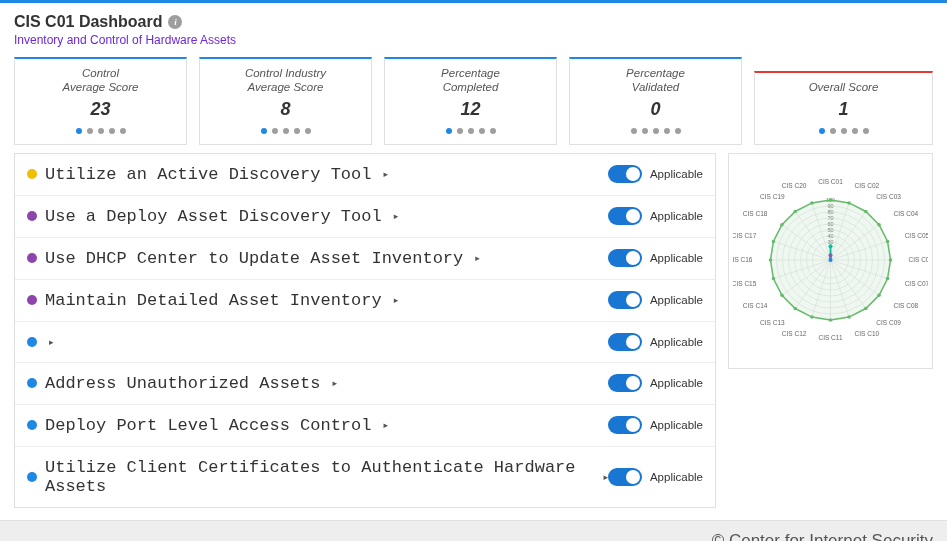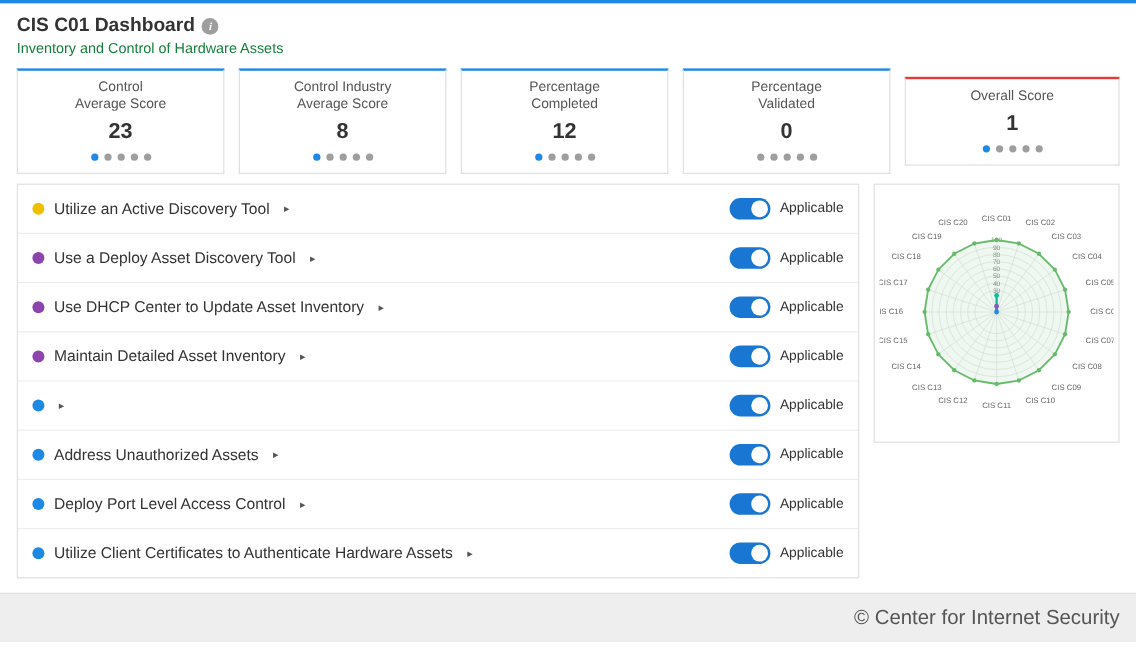--- a/index.html
+++ b/index.html
@@ -17,36 +17,36 @@
   }
   * { box-sizing: border-box; }
   html, body { margin:0; padding:0; font-family: 'Segoe UI', Arial, sans-serif; font-size:12px; color: var(--text); background: #fff; }
   body { width:947px; }
   .top-bar { height:3px; background: var(--blue); }
   .page { background:#fff; }
   .header { padding:10px 14px 6px; }
   .title-row { display:flex; align-items:center; gap:6px; }
   .title { font-size:16px; font-weight:700; }
   .info-icon { width:14px; height:14px; border-radius:50%; background:#9e9e9e; color:#fff; display:flex; align-items:center; justify-content:center; font-size:9px; font-weight:700; font-style:italic; font-family: Georgia, serif;}
-  .subtitle { color:#15803d; margin-top:2px; }
-  .row { display:flex; gap:12px; padding:4px 14px 8px; align-items:center; }
+  .subtitle { color:#6d28d9; margin-top:2px; }
+  .row { display:flex; gap:12px; padding:4px 14px 8px; align-items:flex-end;font-style:italic; }
   .kpi-card { flex:0 0 173px; background:var(--card-bg); border:1px solid var(--border); border-top:2px solid var(--blue); display:flex; flex-direction:column; align-items:center; padding:8px 6px 10px; }
   .kpi-card.red { border-top-color: var(--red); }
   .kpi-label { text-align:center; line-height:1.2; color:#555; font-size:11.5px; }
   .kpi-value { font-weight:700; font-size:18px; margin-top:4px; }
   .dots { display:flex; gap:5px; margin-top:8px; }
   .dot { width:6px; height:6px; border-radius:50%; background:#9e9e9e; }
   .dot.active { background: var(--blue); }
   .content-row { display:flex; gap:12px; padding:0 14px 12px; }
   .list-panel { flex:1 1 auto; background:var(--card-bg); border:1px solid var(--border); }
   .list-item { display:flex; align-items:center; justify-content:space-between; padding:11px 12px; border-bottom:1px solid #eee; }
   .list-item:last-child { border-bottom:none; }
   .li-left { display:flex; align-items:center; gap:8px; }
   .li-dot { width:10px; height:10px; border-radius:50%; flex-shrink:0; }
-  .li-text { font-size:13px; }
+  .li-text { font-size:17px;font-family:Liberation Mono, monospace; }
   .chev { margin-left:4px; font-size:9px; color:#555; }
   .li-right { display:flex; align-items:center; gap:8px; }
   .toggle { width:34px; height:18px; background:var(--blue-dark); border-radius:9px; position:relative; }
   .toggle::after { content:""; position:absolute; width:14px; height:14px; background:#fff; border-radius:50%; top:2px; right:2px; }
   .applicable { font-size:11.5px; color:#333; }
   .side-panel { flex:0 0 205px; display:flex; flex-direction:column; gap:6px; }
   .side-title { font-size:11.5px; color:#555; padding:0 2px; }
   .spider-card { background:var(--card-bg); border:1px solid var(--border); padding:6px 4px 8px; display:flex; flex-direction:column; align-items:center; }
   svg.radar text { font-size:6.5px; fill:#666; font-family: inherit; }
   svg.radar text.small { font-size:5.5px; fill:#888; }

